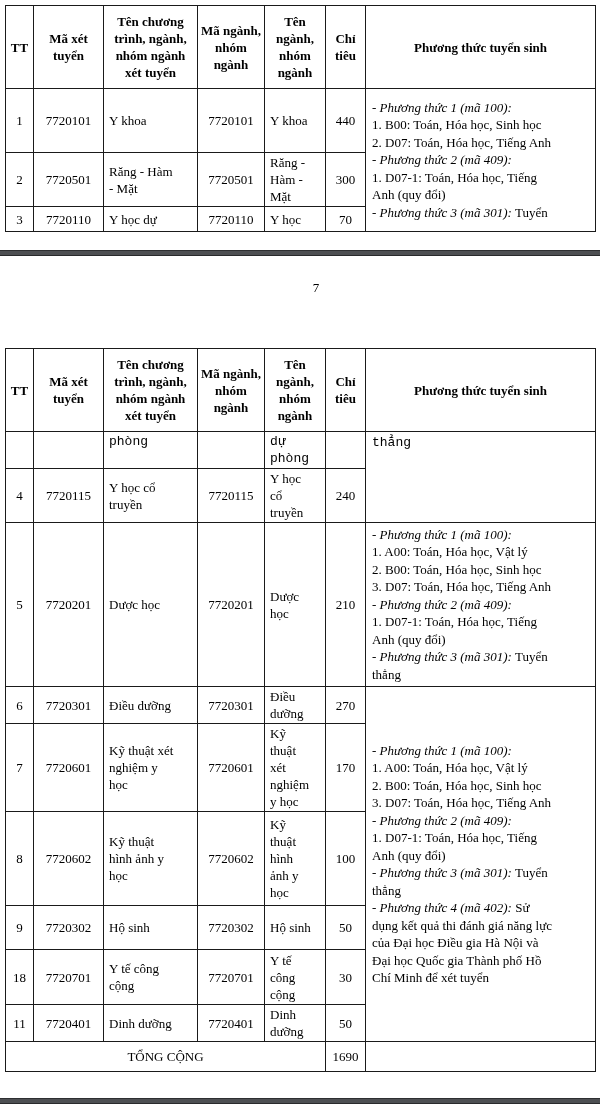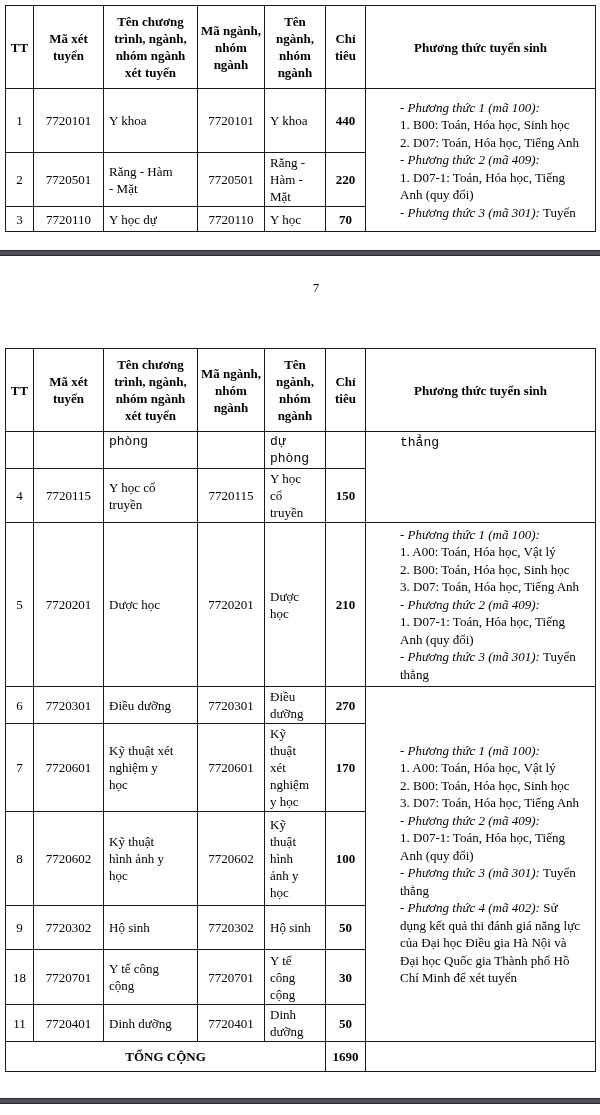--- a/index.html
+++ b/index.html
@@ -17,23 +17,23 @@
   th,td{
     border:1px solid #1a1a1a;
     font-size:13px;line-height:17px;
     padding:0 3px;text-align:center;vertical-align:middle;
     overflow:hidden;word-wrap:break-word;
   }
   th{font-weight:bold;padding:2px 2px;}
   td.tc{text-align:left;padding:1px 20px 1px 5px;}   
   td.tn{text-align:left;padding:1px 12px 1px 5px;}   
   td.mcell{text-align:left;padding:2px 6px;vertical-align:middle;}
-  td.mcell div{line-height:17.5px;white-space:nowrap;margin-left:28px;}
+  td.mcell div{line-height:17.5px;white-space:nowrap;}
   td.vt{vertical-align:top;}
-  .b{font-weight:bold;}
+  .b{font-weight:normal;}
   .i{font-style:italic;}
   .page-sep{
     position:absolute;left:0;width:600px;height:6px;box-sizing:border-box;
     background:#4d4f52;border-top:1px solid #2e2f31;border-bottom:1px solid #292a2c;
   }
   #sep-top{top:250px;}
   #sep-bottom{top:1098px;}
   .page-num{
     position:absolute;top:280px;left:0;width:632px;
     text-align:center;font-size:13px;
@@ -80,21 +80,21 @@
           <div><span>Anh (quy đổi)</span></div>
           <div><span class="i">- Phương thức 3 (mã 301):</span><span> Tuyển</span></div>
         </td>
       </tr>
       <tr style="height: 51px;">
         <td>2</td>
         <td>7720501</td>
         <td class="tc">Răng - Hàm - Mặt</td>
         <td>7720501</td>
         <td class="tn">Răng - Hàm - Mặt</td>
-        <td class="b">220</td>
+        <td class="b">300</td>
       </tr>
       <tr style="height: 25px;">
         <td>3</td>
         <td>7720110</td>
         <td class="tc">Y học dự</td>
         <td>7720110</td>
         <td class="tn">Y học</td>
         <td class="b">70</td>
       </tr>
     </tbody>
@@ -136,21 +136,21 @@
         <td rowspan="2" class="vt mcell">
           <div><span>thẳng</span></div>
         </td>
       </tr>
       <tr style="height: 53px;">
         <td>4</td>
         <td>7720115</td>
         <td class="tc">Y học cổ truyền</td>
         <td>7720115</td>
         <td class="tn">Y học cổ truyền</td>
-        <td class="b">150</td>
+        <td class="b">240</td>
       </tr>
       <tr style="height: 164px;">
         <td>5</td>
         <td>7720201</td>
         <td class="tc">Dược học</td>
         <td>7720201</td>
         <td class="tn">Dược học</td>
         <td class="b">210</td>
         <td class="mcell">
           <div><span class="i">- Phương thức 1 (mã 100):</span></div>

